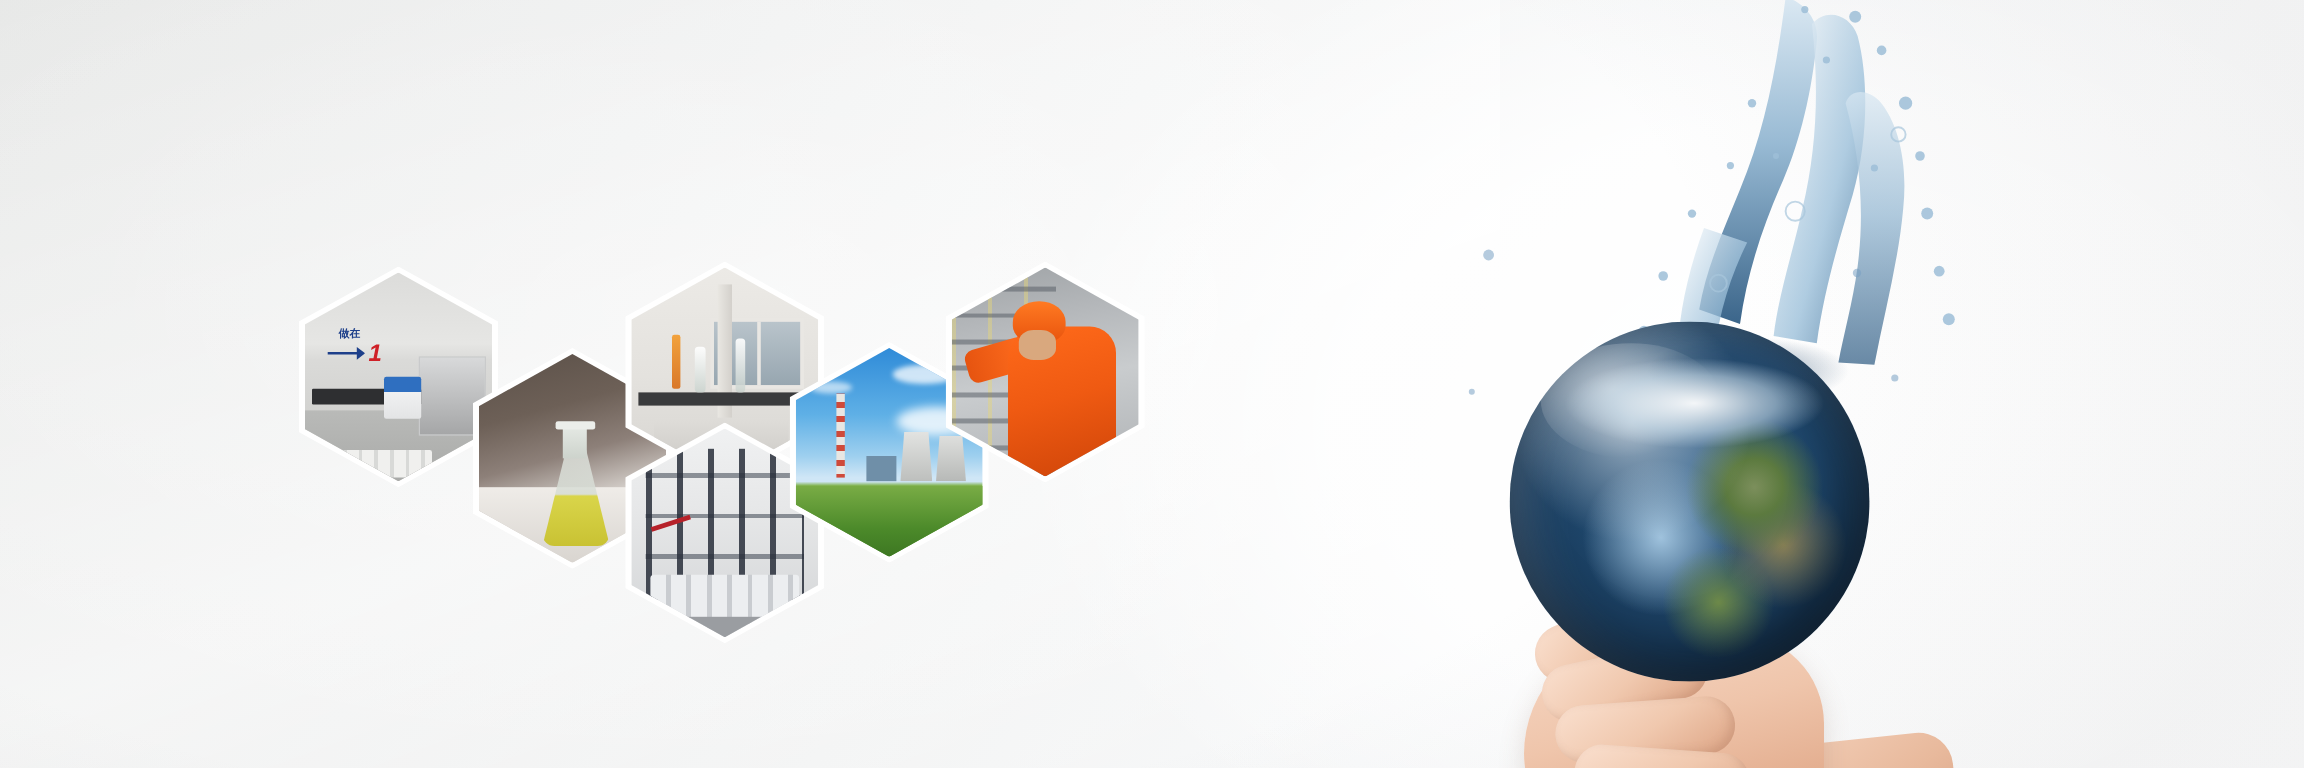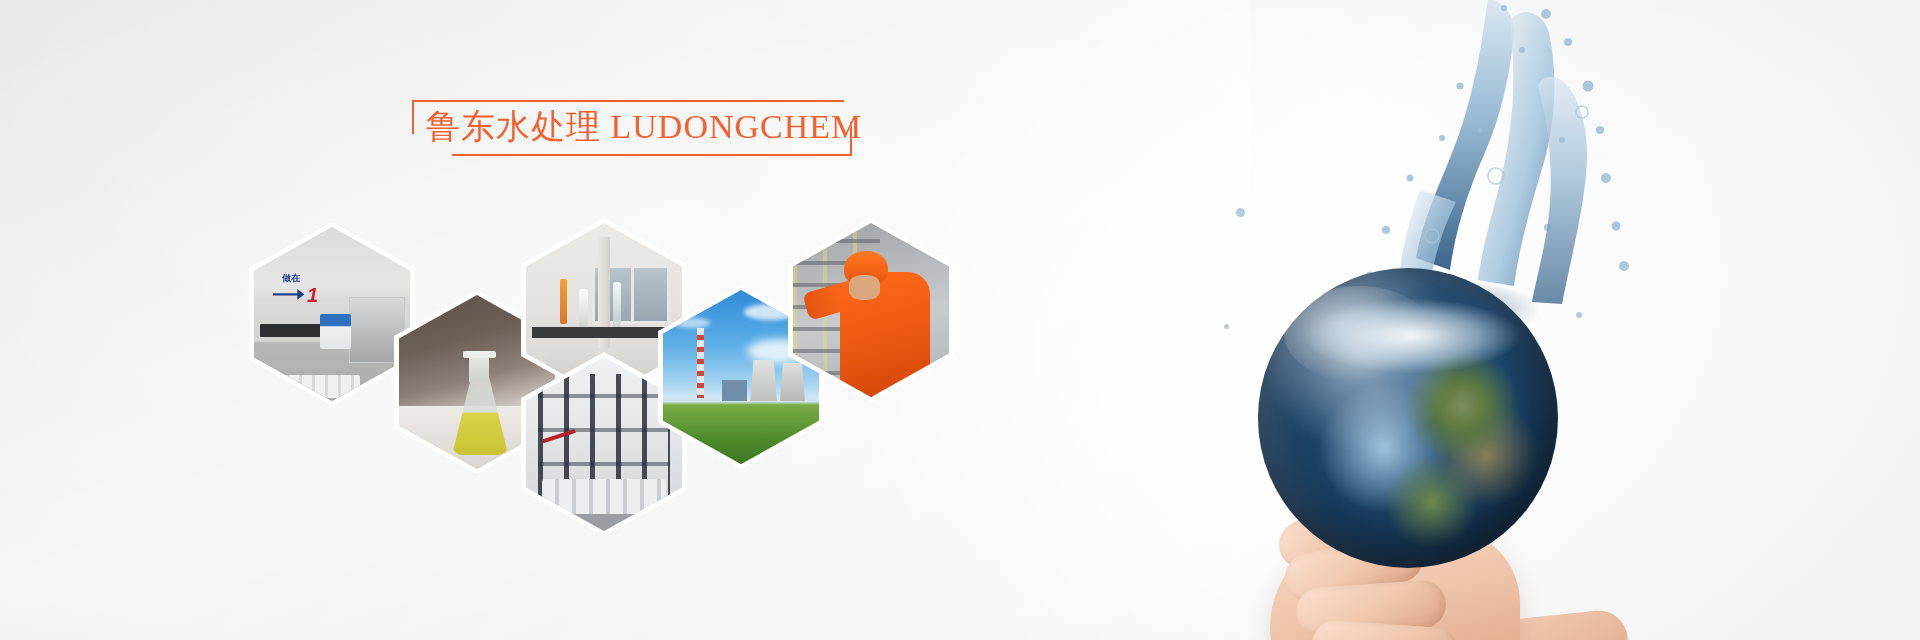--- a/index.html
+++ b/index.html
@@ -338,27 +338,20 @@
   }
   .drop { position:absolute; background:rgba(120,160,195,.55); border-radius:50%; }
 </style>
 </head>
 <body>
 
 <div class="banner">
   <div class="bg-sheen"></div>
   <div class="bg-vign"></div>
 
-  <div class="headline-wrap">
-    <div class="headline-rule-top"></div>
-    <div class="headline-tick-l"></div>
-    <div class="headline-rule-bot"></div>
-    <div class="headline-tick-r"></div>
-    <div class="headline-text">鲁东水处理 LUDONGCHEM</div>
-  </div>
 
 
   <div class="hex-cluster">
 
     <div class="hex-ring" style="left:249px; top:222px; width:166px; height:184px;">
       <div class="hex" style="left:5px; top:5px; width:156px; height:174px;">
         <div class="hex-inner ph-lab1">
           <div class="cab"></div>
           <div class="bench"></div>
           <div class="mach"></div>

